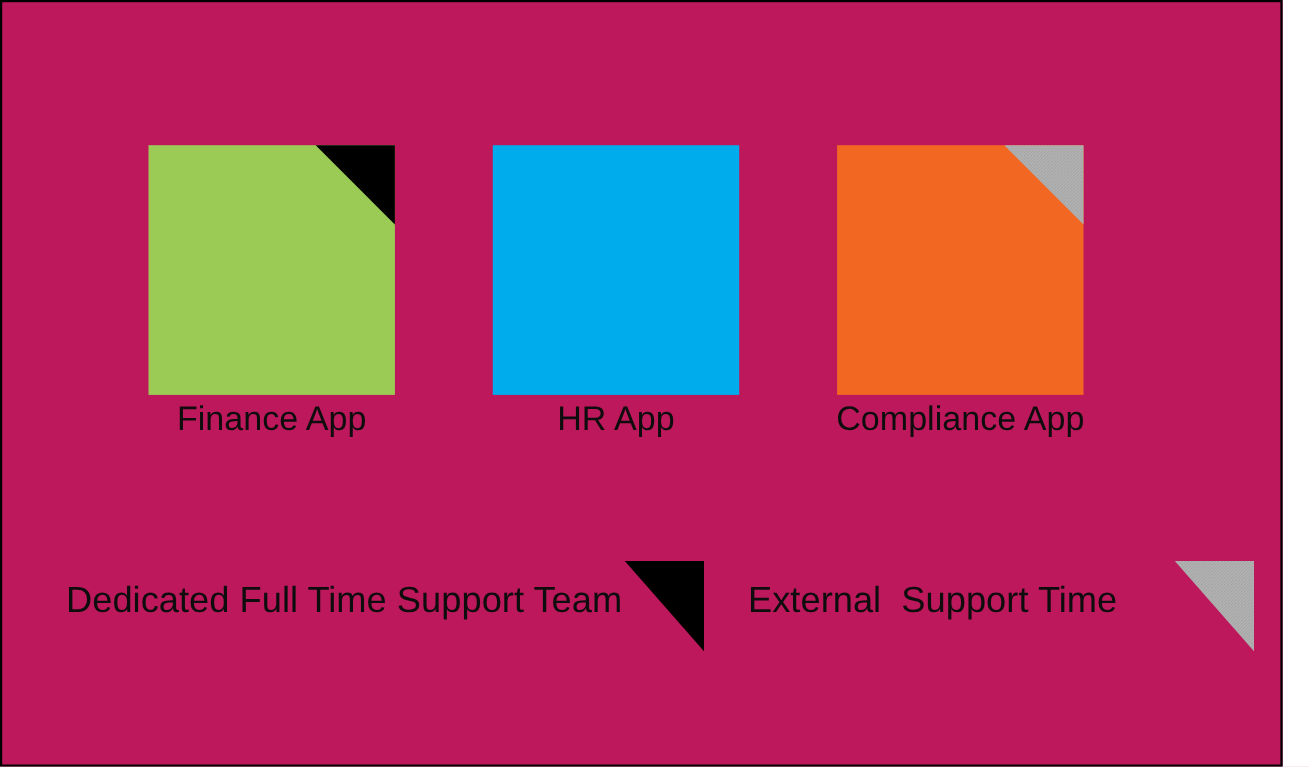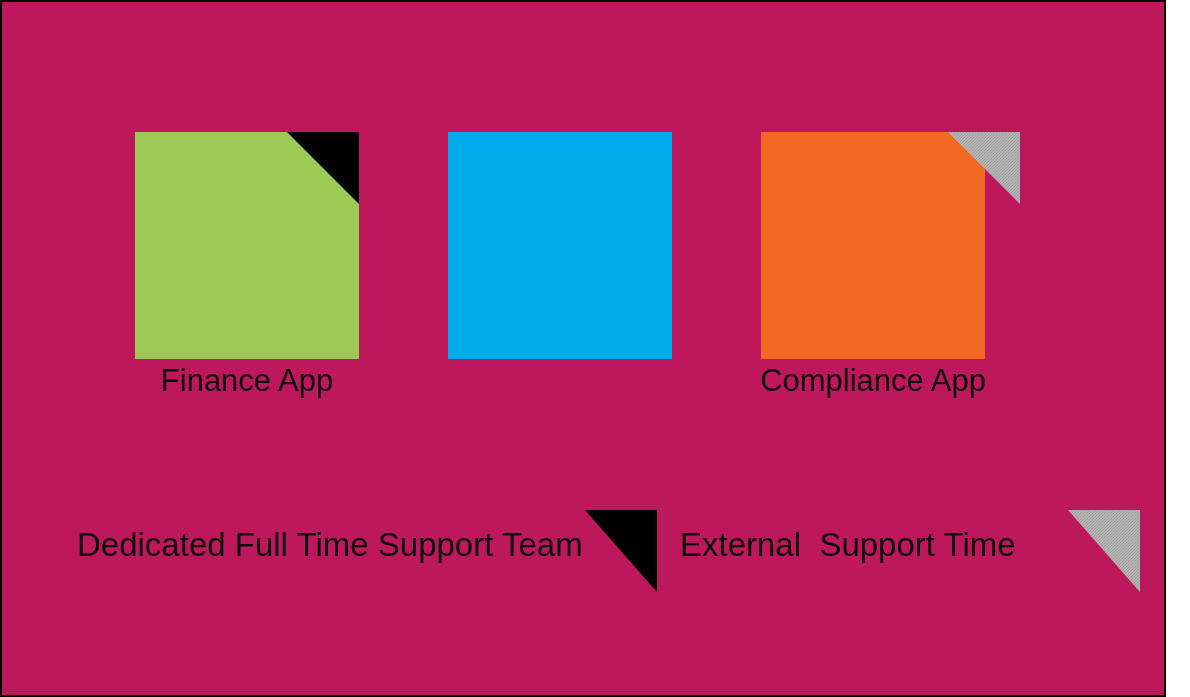--- a/index.html
+++ b/index.html
@@ -56,21 +56,21 @@
     text-align: center;
     font-size: 31px;
     line-height: 1.15;
     color: #0d0d0d;
     white-space: nowrap;
   }
 
   
   #tile-finance    { left: 133px; top: 130px; }
   #tile-hr         { left: 446px; top: 130px; }
-  #tile-compliance { left: 759px; top: 130px; padding-left: 35px; }
+  #tile-compliance { left: 759px; top: 130px; }
 
   
   .legend-item {
     position: absolute;
     height: 90px;
   }
 
   .legend-label {
     position: absolute;
     left: 0;
@@ -81,21 +81,21 @@
     white-space: pre;
   }
 
   .legend-swatch {
     position: absolute;
     top: 0;
     width: 72px;
     height: 82px;
   }
 
-  #legend-dedicated { left: 58px;  top: 508px; width: 580px; margin-left: 17px; }
+  #legend-dedicated { left: 58px;  top: 508px; width: 580px; }
   #legend-external  { left: 678px; top: 508px; width: 455px; }
 
   #legend-dedicated .legend-swatch { left: 508px; }
   #legend-external  .legend-swatch { left: 388px; }
 
   svg { display: block; overflow: visible; }
 </style>
 </head>
 <body>
 
@@ -119,20 +119,21 @@
     <svg class="tile-corner" viewBox="0 0 72 72" preserveAspectRatio="none">
       <polygon points="0,0 72,0 72,72" fill="#000000"></polygon>
     </svg>
     <div class="tile-label">Finance App</div>
   </div>
 
   <div class="app-tile" id="tile-hr">
     <svg class="tile-square" viewBox="0 0 224 227" preserveAspectRatio="none">
       <rect x="0" y="0" width="224" height="227" fill="#00ACEC"></rect>
     </svg>
+    <div class="tile-label">HR App</div>
   </div>
 
   <div class="app-tile" id="tile-compliance">
     <svg class="tile-square" viewBox="0 0 224 227" preserveAspectRatio="none">
       <rect x="0" y="0" width="224" height="227" fill="#F26722"></rect>
     </svg>
     <svg class="tile-corner" viewBox="0 0 72 72" preserveAspectRatio="none">
       <polygon points="0,0 72,0 72,72" fill="url(#dotTexture)"></polygon>
     </svg>
     <div class="tile-label">Compliance App</div>

